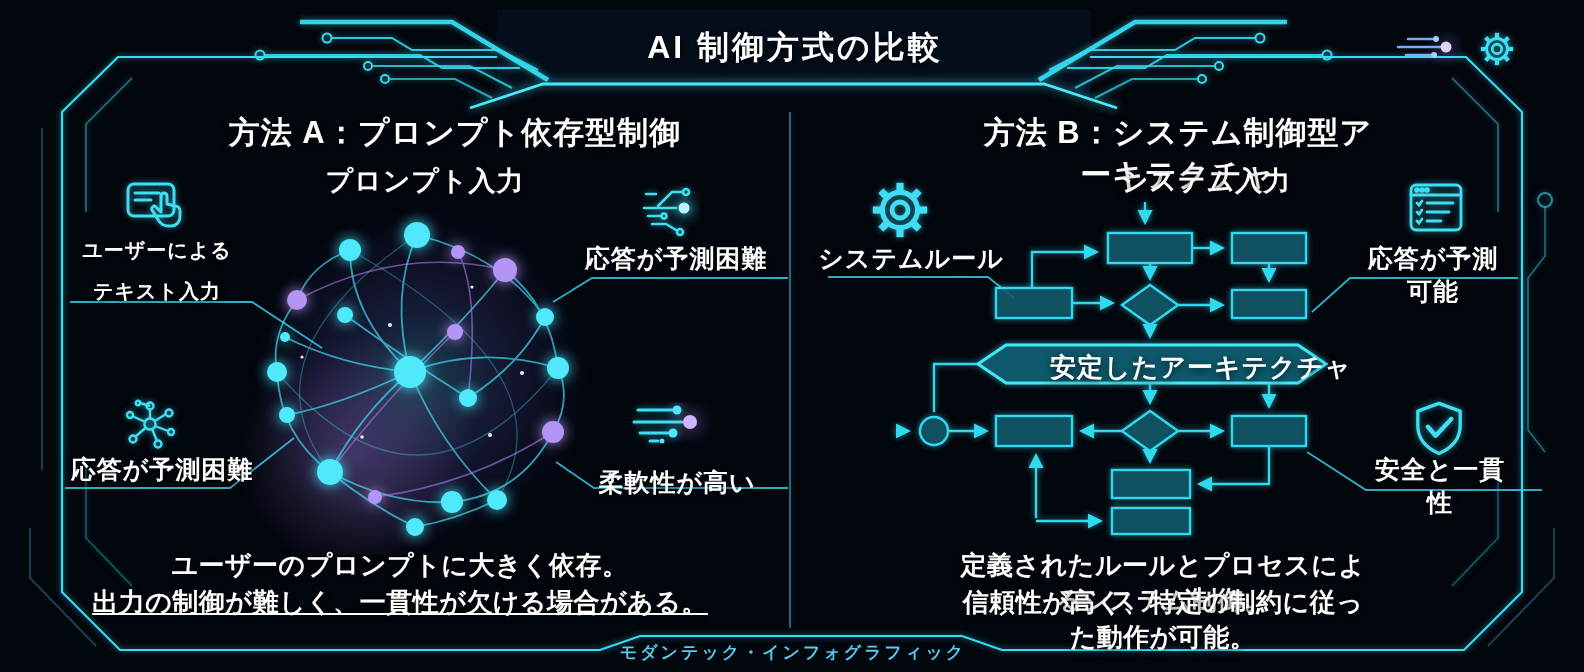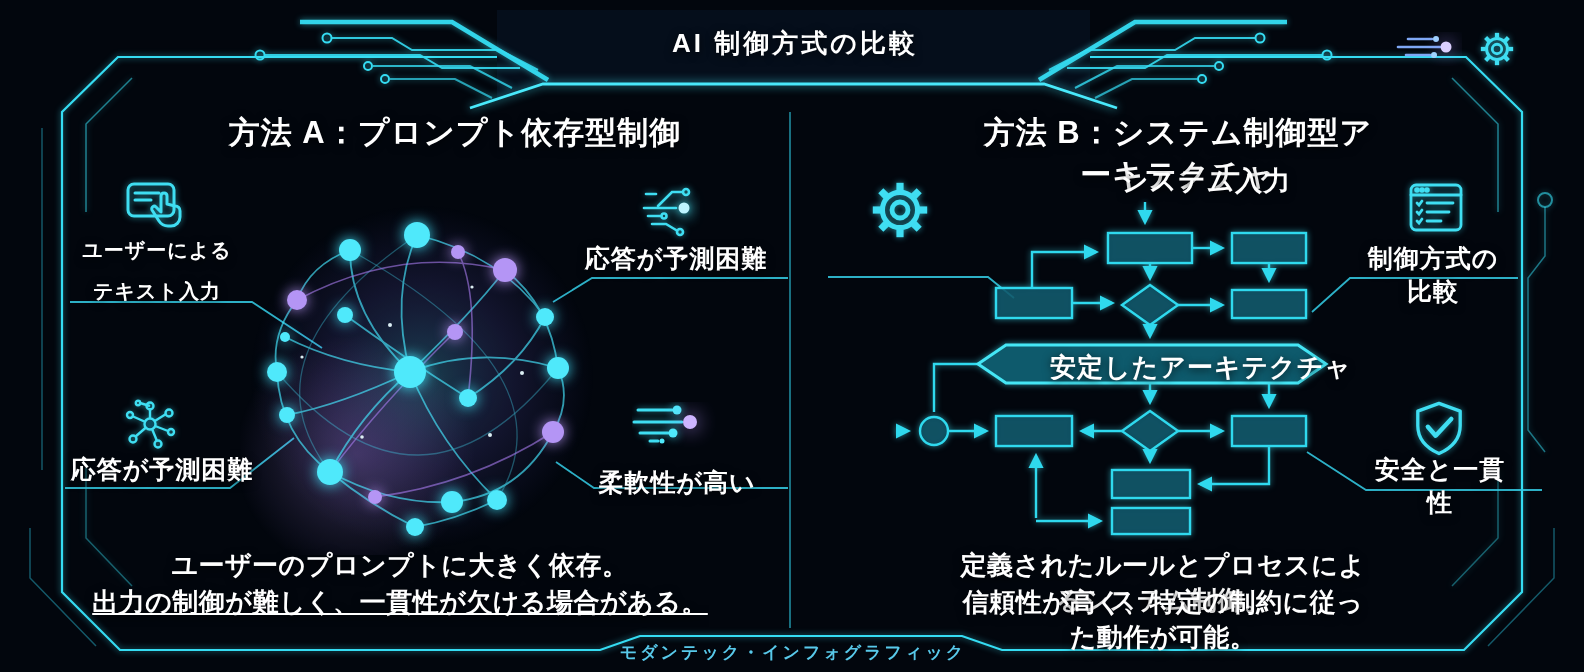--- a/index.html
+++ b/index.html
@@ -13,21 +13,21 @@
       linear-gradient(135deg,#081527 0%,#050b16 55%,#071late 100%),
       linear-gradient(135deg,#081527 0%,#050b16 55%,#07182b 100%);
   }
   svg{position:absolute;left:0;top:0;}
   .txt{
     position:absolute;transform:translateX(-50%);
     color:var(--text,#ffffff);font-weight:bold;text-align:center;
     white-space:pre-line;letter-spacing:1px;
     text-shadow:0 2px 8px rgba(0,0,0,.75);
   }
-  .title{font-size:26px;letter-spacing:3px;}
+  .title{font-size:32px;letter-spacing:3px;}
   .heading{font-size:31px;letter-spacing:1px;}
   .sub{font-size:27px;}
   .callout{font-size:25px;}
   .callout2{font-size:20px;line-height:41px;}
   .bannertxt{font-size:26px;letter-spacing:1px;}
   .desc{font-size:26px;letter-spacing:0.5px;}
   .footer{
     position:absolute;transform:translateX(-50%);
     color:var(--footer-text,#58c9ea);font-size:17px;font-weight:bold;
     letter-spacing:3px;text-align:center;
@@ -346,29 +346,31 @@
       <circle cx="20" cy="20" r="11" stroke-width="3.2"></circle>
       <circle cx="20" cy="20" r="5" stroke-width="3"></circle>
     </g>
   </svg>
 
   <div class="txt title" style="left:795px;top:26px;">AI 制御方式の比較</div>
 
   <div class="txt heading" style="left:455px;top:112px;">方法 A：プロンプト依存型制御</div>
   <div class="txt heading" style="left:1178px;top:112px;">方法 B：システム制御型アーキテクチャ</div>
 
+  <div class="txt sub" style="left:425px;top:163px;">プロンプト入力</div>
   <div class="txt sub" style="left:1206px;top:163px;">システム入力</div>
 
   <div class="txt callout2" style="left:157px;top:230px;">ユーザーによる
 テキスト入力</div>
   <div class="txt callout" style="left:676px;top:242px;">応答が予測困難</div>
   <div class="txt callout" style="left:162px;top:453px;">応答が予測困難</div>
   <div class="txt callout" style="left:677px;top:466px;">柔軟性が高い</div>
 
-  <div class="txt callout" style="left:1433px;top:242px;">制御方式の比較</div>
+  <div class="txt callout" style="left:911px;top:242px;">システムルール</div>
+  <div class="txt callout" style="left:1433px;top:242px;">応答が予測可能</div>
   <div class="txt callout" style="left:1440px;top:453px;">安全と一貫性</div>
 
   <div class="txt bannertxt" style="left:1201px;top:350px;">安定したアーキテクチャ</div>
 
   <div class="txt desc" style="left:400px;top:548px;">ユーザーのプロンプトに大きく依存。</div>
   <div class="txt desc" style="left:400px;top:585px;text-decoration:underline;">出力の制御が難しく、一貫性が欠ける場合がある。</div>
   <div class="txt desc" style="left:1163px;top:548px;">定義されたルールとプロセスによるシステム制御。</div>
   <div class="txt desc" style="left:1163px;top:585px;text-align:center;">信頼性が高く、特定の制約に従った動作が可能。</div>
 
   <div class="footer" style="left:793px;top:641px;">モダンテック・インフォグラフィック</div>

